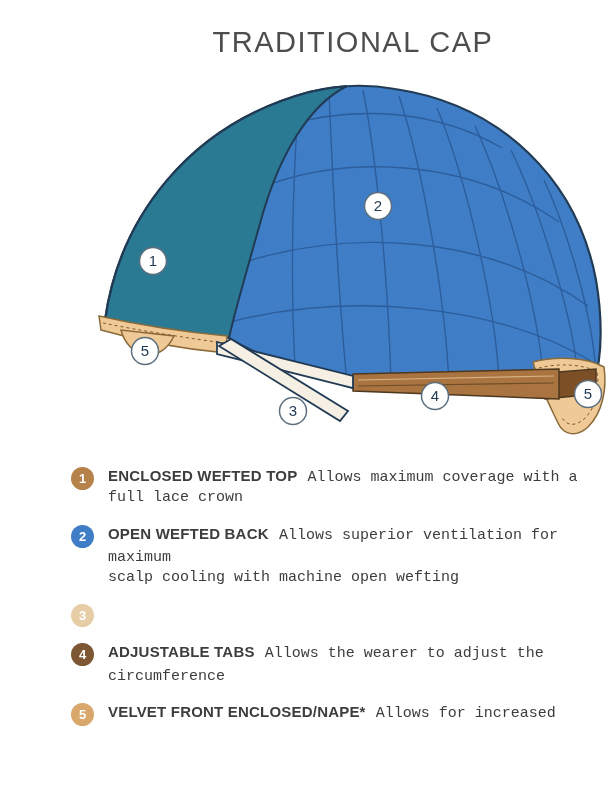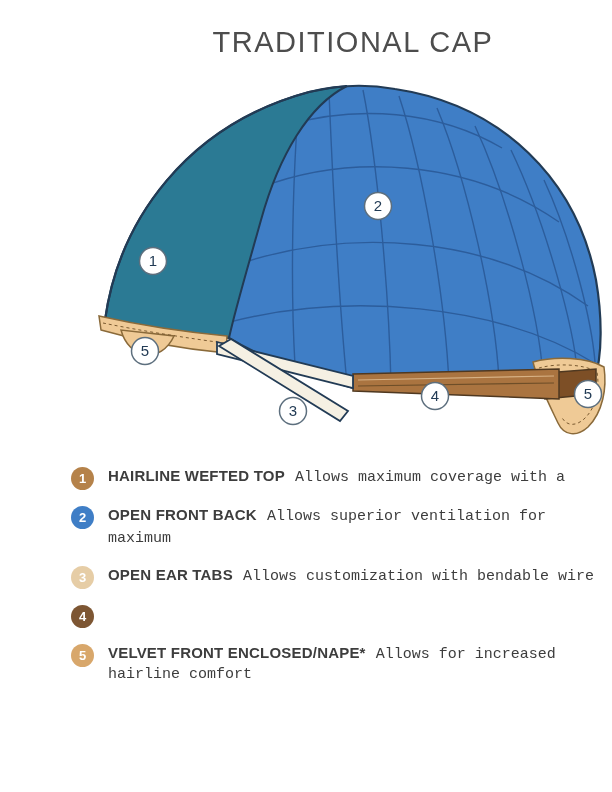--- a/index.html
+++ b/index.html
@@ -144,58 +144,59 @@
     </g>
   </svg>
 
   <div class="legend">
 
     <div class="legend-row">
       <span class="dot" style="background: rgb(181, 130, 74);">
         <span>1</span>
       </span>
       <div class="legend-text">
-        <span class="lbl">HAIRLINE WEFTED TOP</span>
+        <span class="lbl">ENCLOSED WEFTED TOP</span>
         <span class="desc">Allows maximum coverage with a</span>
+        <span class="desc line2">full lace crown</span>
       </div>
     </div>
 
     <div class="legend-row">
       <span class="dot" style="background: rgb(63, 126, 198);">
         <span>2</span>
       </span>
       <div class="legend-text">
-        <span class="lbl">OPEN FRONT BACK</span>
+        <span class="lbl">OPEN WEFTED BACK</span>
         <span class="desc">Allows superior ventilation for maximum</span>
+        <span class="desc line2">scalp cooling with machine open wefting</span>
       </div>
     </div>
 
     <div class="legend-row">
       <span class="dot" style="background: rgb(230, 205, 166);">
         <span>3</span>
       </span>
-      <div class="legend-text">
-        <span class="lbl">OPEN EAR TABS</span>
-        <span class="desc">Allows customization with bendable wire</span>
-        
-      </div>
     </div>
 
     <div class="legend-row">
       <span class="dot" style="background: rgb(125, 86, 51);">
         <span>4</span>
       </span>
+      <div class="legend-text">
+        <span class="lbl">ADJUSTABLE TABS</span>
+        <span class="desc">Allows the wearer to adjust the circumference</span>
+        
+      </div>
     </div>
 
     <div class="legend-row">
       <span class="dot" style="background: rgb(216, 167, 107);">
         <span>5</span>
       </span>
       <div class="legend-text">
         <span class="lbl">VELVET FRONT ENCLOSED/NAPE*</span>
         <span class="desc">Allows for increased</span>
-        <span class="desc line2">hairline comfort</span>
       </div>
     </div>
 
 
   </div>
 </div>
 
 </body></html>

